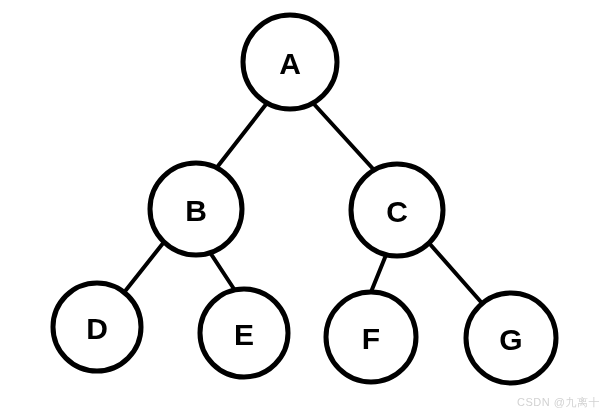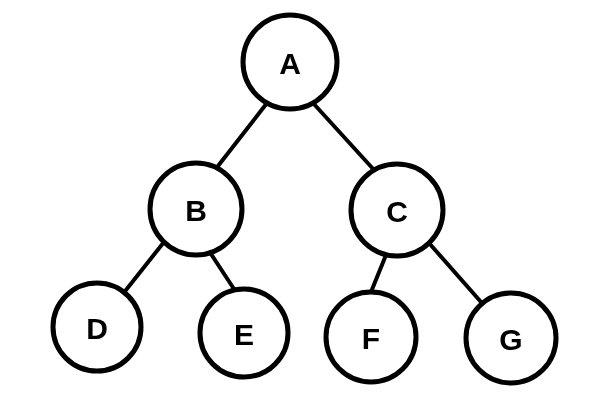--- a/index.html
+++ b/index.html
@@ -93,13 +93,14 @@
         <g>
           <circle class="node-circle" cx="371" cy="337" r="45" fill="#ffffff" stroke="#000000"></circle>
           <text class="node-label" x="371" y="338" fill="#000000">F</text>
         </g>
         <g>
           <circle class="node-circle" cx="511" cy="338" r="45" fill="#ffffff" stroke="#000000"></circle>
           <text class="node-label" x="511" y="339" fill="#000000">G</text>
         </g>
       </g>
     </svg>
+  <div id="watermark" style="color: rgb(210, 210, 210);">CSDN @九离十</div>
 </div>
 
 </body></html>

